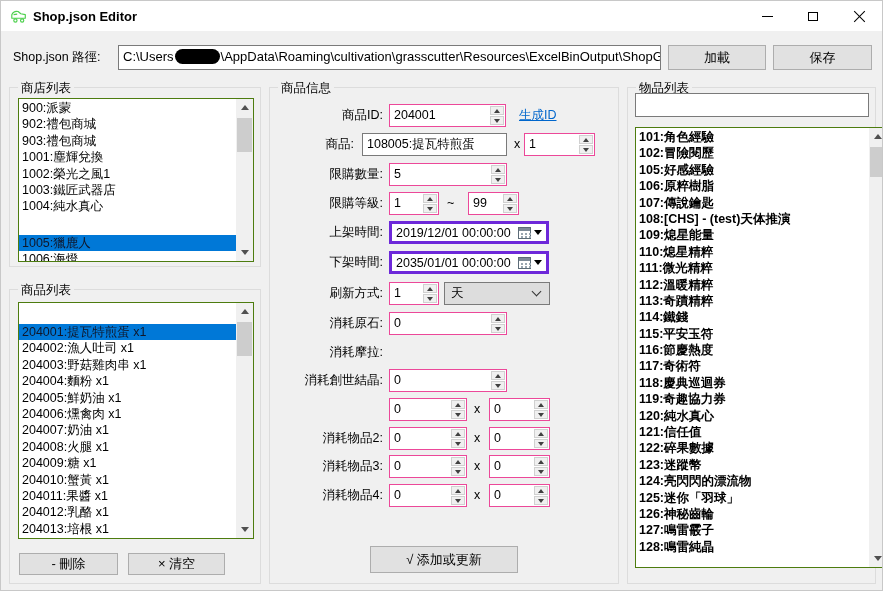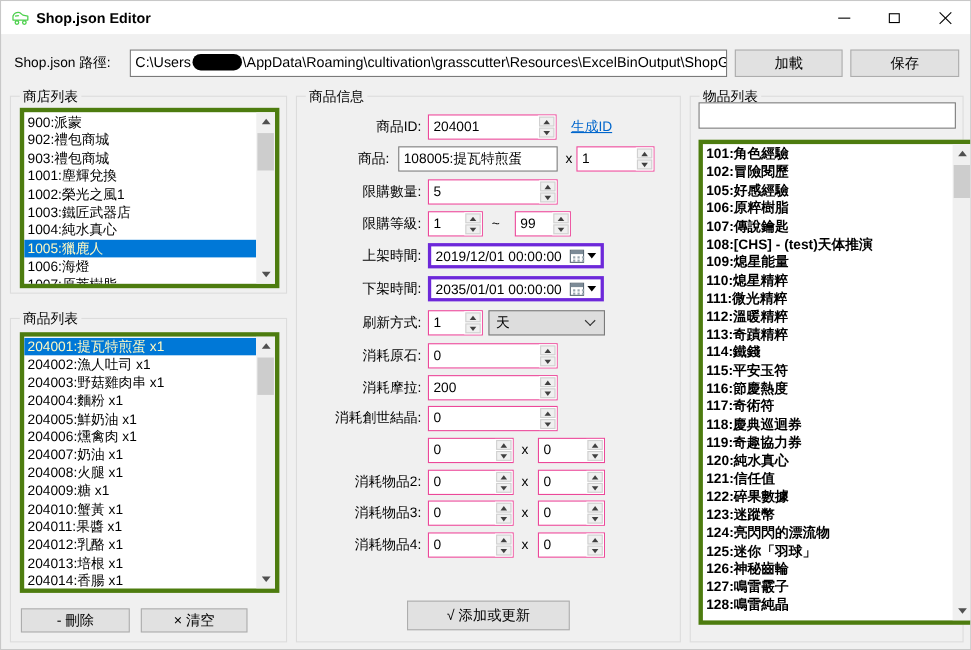--- a/index.html
+++ b/index.html
@@ -20,24 +20,24 @@
   .glyph-close { position:relative; width:13px; height:13px; }
   .glyph-close::before,.glyph-close::after { content:""; position:absolute; left:-1px; top:6px; width:15px; height:1px; background:#000; }
   .glyph-close::before { transform:rotate(45deg); } .glyph-close::after { transform:rotate(-45deg); }
   
   .btn { position:absolute; background:#e1e1e1; border:1px solid #adadad; font-size:13px; color:#000;
          display:flex; align-items:center; justify-content:center; white-space:nowrap; }
   .tb  { position:absolute; background:#fff; border:1px solid #7a7a7a; font-size:13px; line-height:21px;
          padding:0 4px; white-space:nowrap; overflow:hidden; height:25px; }
   .gb  { position:absolute; border:1px solid #dcdcdc; }
   .gb-title { position:absolute; top:-8px; left:8px; background:#f0f0f0; padding:0 3px; font-size:12.5px; color:#000; white-space:nowrap; }
-  .lb  { position:absolute; background:#fff; border:4px solid #4d7c0f; overflow:hidden; }
+  .lb  { position:absolute; background:#fff; border:1px solid #4d7c0f; overflow:hidden; }
   .list-items { position:absolute; left:0; top:1px; right:17px; bottom:0; overflow:hidden; }
   .list-item { height:16.4px; line-height:16.4px; font-size:12.5px; padding-left:3px; white-space:nowrap; overflow:hidden; color:#000; }
-  .list-item.selected { background:#0078d7; color:#fef9c3; }
+  .list-item.selected { background:#0078d7; color:#0f172a;margin-top:20px; }
   
   .sb { position:absolute; top:0; right:0; bottom:0; width:17px; background:#f0f0f0; }
   .sb-btn { position:absolute; left:0; width:17px; height:17px; display:flex; align-items:center; justify-content:center; }
   .sb-btn.up { top:0; } .sb-btn.down { bottom:0; }
   .sb-thumb { position:absolute; left:1px; width:15px; background:#cdcdcd; }
   .tri-up { width:0; height:0; border-left:4px solid transparent; border-right:4px solid transparent; border-bottom:5px solid #505050; }
   .tri-down { width:0; height:0; border-left:4px solid transparent; border-right:4px solid transparent; border-top:5px solid #505050; }
   
   .spin { position:absolute; height:23px; background:#fff; border:1px solid #ec4899; display:flex; }
   .spin-val { flex:1; font-size:12.5px; line-height:21px; padding-left:4px; overflow:hidden; white-space:nowrap; }
@@ -262,31 +262,20 @@
           <span class="spin-b">
             <i class="tri-up s"></i>
           </span>
           <span class="spin-b">
             <i class="tri-down s"></i>
           </span>
         </span>
     </div>
 
     <span class="fl" style="left:0; top:253px; width:113px;">消耗摩拉:</span>
-    <div class="spin" style="left:119px; top:253px; width:118px;">
-      <span class="spin-val">200</span>
-      <span class="spin-btns">
-          <span class="spin-b">
-            <i class="tri-up s"></i>
-          </span>
-          <span class="spin-b">
-            <i class="tri-down s"></i>
-          </span>
-        </span>
-    </div>
 
     <span class="fl" style="left:0; top:281px; width:113px;">消耗創世結晶:</span>
     <div class="spin" style="left:119px; top:281px; width:118px;">
       <span class="spin-val">0</span>
       <span class="spin-btns">
           <span class="spin-b">
             <i class="tri-up s"></i>
           </span>
           <span class="spin-b">
             <i class="tri-down s"></i>

